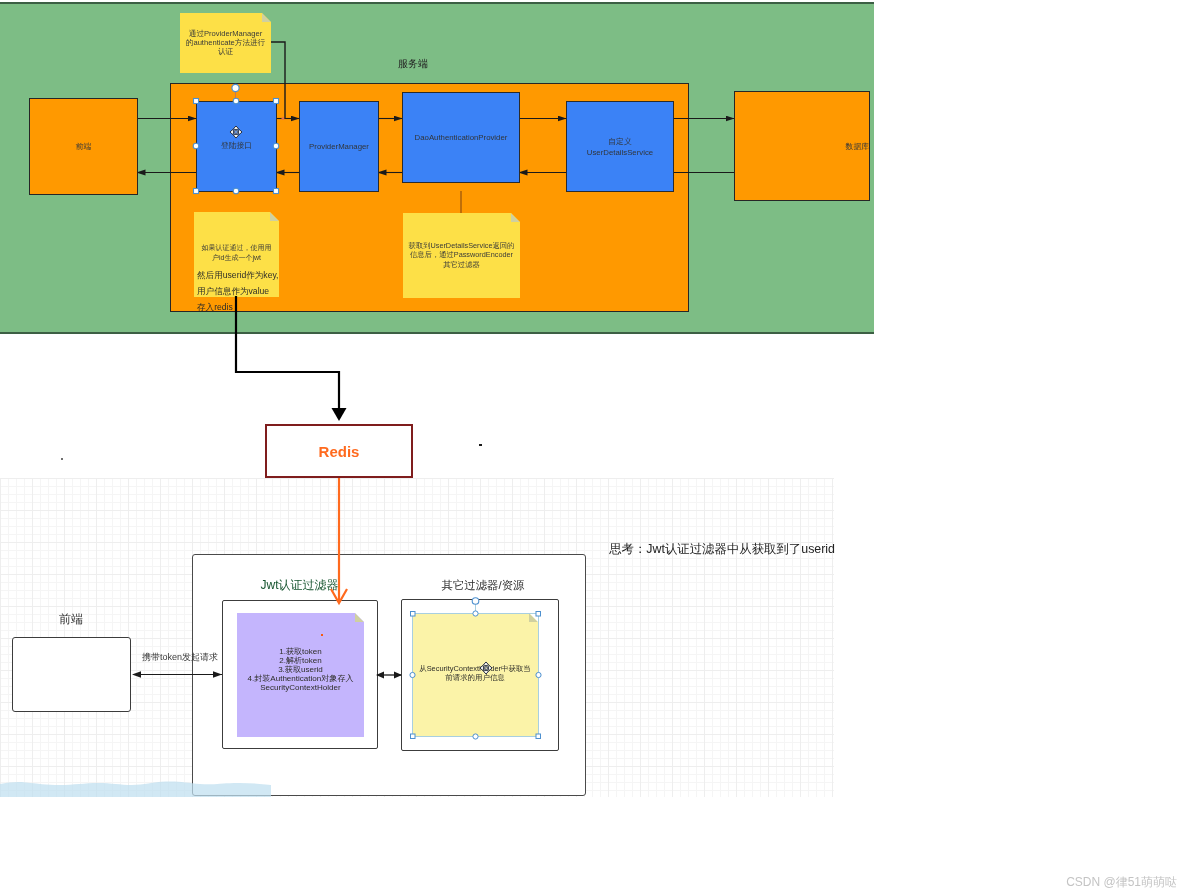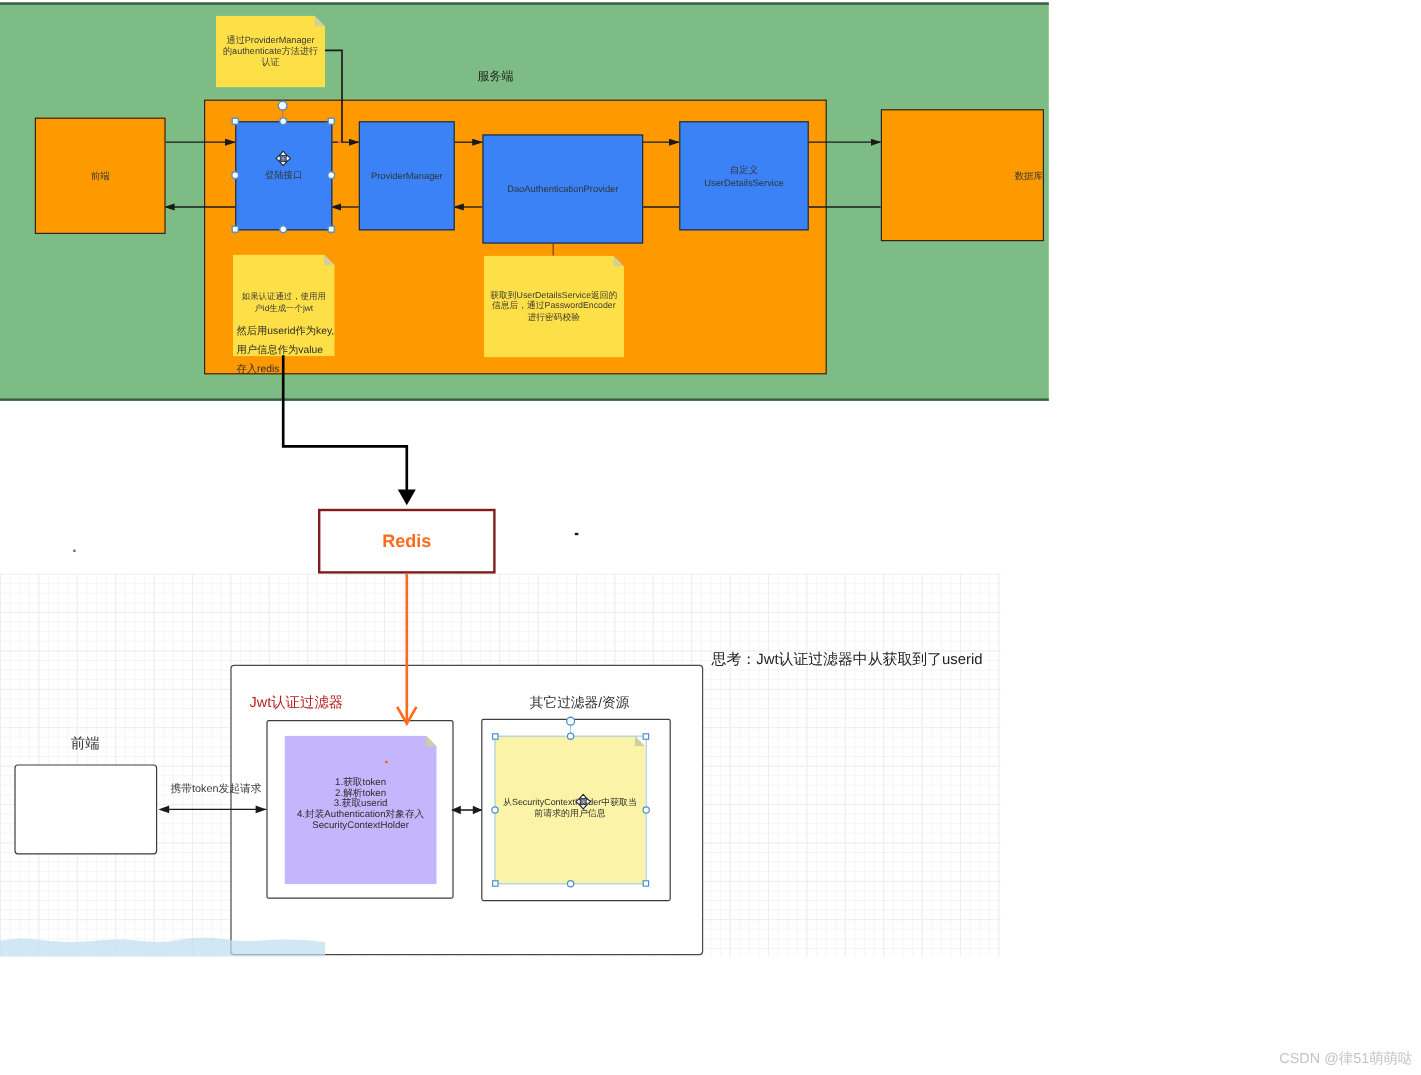--- a/index.html
+++ b/index.html
@@ -125,21 +125,21 @@
   <path d="M6.6 6.6 Q9.0 8.3 9.0 9.0 Q8.3 9.0 6.6 6.6 Z
            M13.4 6.6 Q11.0 8.3 11.0 9.0 Q11.7 9.0 13.4 6.6 Z
            M6.6 13.4 Q9.0 11.7 9.0 11.0 Q8.3 11.0 6.6 13.4 Z
            M13.4 13.4 Q11.0 11.7 11.0 11.0 Q11.7 11.0 13.4 13.4 Z" fill="#ccdcf0"></path>
   <circle cx="10" cy="10" r="2.5" fill="none" stroke="#626a79" stroke-width="1.5"></circle>
   <circle cx="10" cy="10" r="1.1" fill="#a7adb8"></circle>
 </svg>
 <div class="abs bbox ctr" id="box-pm" style="left:299px;top:101px;width:80px;height:91px;">
   <span class="boxlabel">ProviderManager</span>
 </div>
-<div class="abs bbox ctr" id="box-dao" style="left:402px;top:112px;width:134px;height:91px;">
+<div class="abs bbox ctr" id="box-dao" style="left:402px;top:92px;width:118px;height:91px;">
   <span class="boxlabel">DaoAuthenticationProvider</span>
 </div>
 <div class="abs bbox ctr" id="box-uds" style="left:566px;top:101px;width:108px;height:91px;">
   <span class="boxlabel">
       <div>自定义</div>
       <div>UserDetailsService</div>
     </span>
 </div>
 
 <div class="abs sticky" id="note-1" style="left:180px;top:13px;width:91px;height:60px;">
@@ -160,21 +160,21 @@
 <div class="abs" style="left:197px;top:267px;width:120px;font-size:8.6px;line-height:16px;color:#2d2d28;text-align:left;z-index:5;">
     <div>然后用userid作为key,</div>
     <div>用户信息作为value</div>
     <div>存入redis</div>
   </div>
 <div class="abs sticky" id="note-3" style="left:403px;top:213px;width:117px;height:85px;">
   <div class="fold"></div>
   <div class="txt" style="top:28px;font-size:7.3px;line-height:9.4px;">
       <div>获取到UserDetailsService返回的</div>
       <div>信息后，通过PasswordEncoder</div>
-      <div>进行密码校验</div>
+      <div>其它过滤器</div>
     </div>
 </div>
 
 <div class="abs" id="grid"></div>
 
 <svg class="abs" id="water-wave" width="271" height="22" style="left:0;top:776px;z-index:12;" viewBox="0 0 271 22" preserveAspectRatio="none">
   <path d="M0,8 C8,6.5 16,5.5 26,6.5 C38,7.5 46,9 60,9 C74,9 84,7 98,7 C112,7 120,9 132,9
            C144,9 152,6 166,5.5 C180,5 188,7 200,8 C212,9 220,7.5 234,7 C248,6.5 260,8 271,9
            L271,21 L0,21 Z" fill="#bfdff0" opacity="0.72"></path>
 </svg>
@@ -201,21 +201,21 @@
 <div class="abs" id="bottom-frontend-label" style="left:12px;top:611px;width:118px;text-align:center;font-size:12px;color:#333;">前端</div>
 <div class="abs" id="bottom-frontend-box" style="left:12px;top:637px;width:119px;height:75px;background:#ffffff;border:1.3px solid #3c3c3c;border-radius:3px;box-sizing:border-box;"></div>
 
 <svg class="abs" id="token-arrow" width="1184" height="896" style="left:0;top:0;">
   <path d="M137,674.5 L222,674.5" stroke="#1a1a1a" stroke-width="1.1" fill="none"></path>
   <path d="M132,674.5 L141,671.2 L141,677.8 z" fill="#1a1a1a"></path>
   <path d="M222,674.5 L213,671.2 L213,677.8 z" fill="#1a1a1a"></path>
 </svg>
 <div class="abs" id="token-arrow-label" style="left:142px;top:651px;width:72px;text-align:center;font-size:9px;color:#3a3a3a;white-space:nowrap;">携带token发起请求</div>
 
-<div class="abs" id="filter-title" style="left:208px;top:577px;width:155px;font-size:12px;color:#b91c1c;">Jwt认证过滤器</div>
+<div class="abs" id="filter-title" style="left:222px;top:577px;width:155px;text-align:center;font-size:12px;color:#14532d;">Jwt认证过滤器</div>
 <div class="abs" id="other-title" style="left:400px;top:578px;width:166px;text-align:center;font-size:11.4px;color:#2e2e2e;">其它过滤器/资源</div>
 
 <div class="abs" id="jwt-filter-box" style="left:222px;top:600px;width:156px;height:149px;background:#ffffff;border:1.3px solid #3c3c3c;border-radius:2px;box-sizing:border-box;"></div>
 <div class="abs sticky" id="jwt-filter-note" style="left:237px;top:613px;width:127px;height:124px;background:#c4b5fd;">
   <div class="fold"></div>
   <div style="position:absolute;left:84px;top:21px;width:2px;height:2px;background:#f75a0e;"></div>
   <div style="position:absolute;left:-9px;right:-9px;top:34px;text-align:center;font-size:8.05px;line-height:9px;color:#2d2d28;">
       <div>1.获取token</div>
       <div>2.解析token</div>
       <div>3.获取userid</div>
@@ -262,17 +262,17 @@
     <path d="M18.6 10 L14.5 13.8 Q11.9 10 14.5 6.2 Z"></path>
   </g>
   <path d="M6.6 6.6 Q9.0 8.3 9.0 9.0 Q8.3 9.0 6.6 6.6 Z
            M13.4 6.6 Q11.0 8.3 11.0 9.0 Q11.7 9.0 13.4 6.6 Z
            M6.6 13.4 Q9.0 11.7 9.0 11.0 Q8.3 11.0 6.6 13.4 Z
            M13.4 13.4 Q11.0 11.7 11.0 11.0 Q11.7 11.0 13.4 13.4 Z" fill="#ccdcf0"></path>
   <circle cx="10" cy="10" r="2.5" fill="none" stroke="#626a79" stroke-width="1.5"></circle>
   <circle cx="10" cy="10" r="1.1" fill="#a7adb8"></circle>
 </svg>
 
-<div class="abs" id="question-text" style="left:593px;top:540px;width:242px;text-align:left;font-size:12.4px;line-height:18.5px;color:#222;">
+<div class="abs" id="question-text" style="left:593px;top:540px;width:242px;text-align:right;font-size:12.4px;line-height:18.5px;color:#222;">
     <div>思考：Jwt认证过滤器中从获取到了userid</div>
   </div>
 
 <div class="abs" id="watermark" style="left:1000px;top:874px;width:177px;text-align:right;font-size:12px;color:#c4c4c4;">CSDN @律51萌萌哒</div>
 
 </body></html>

